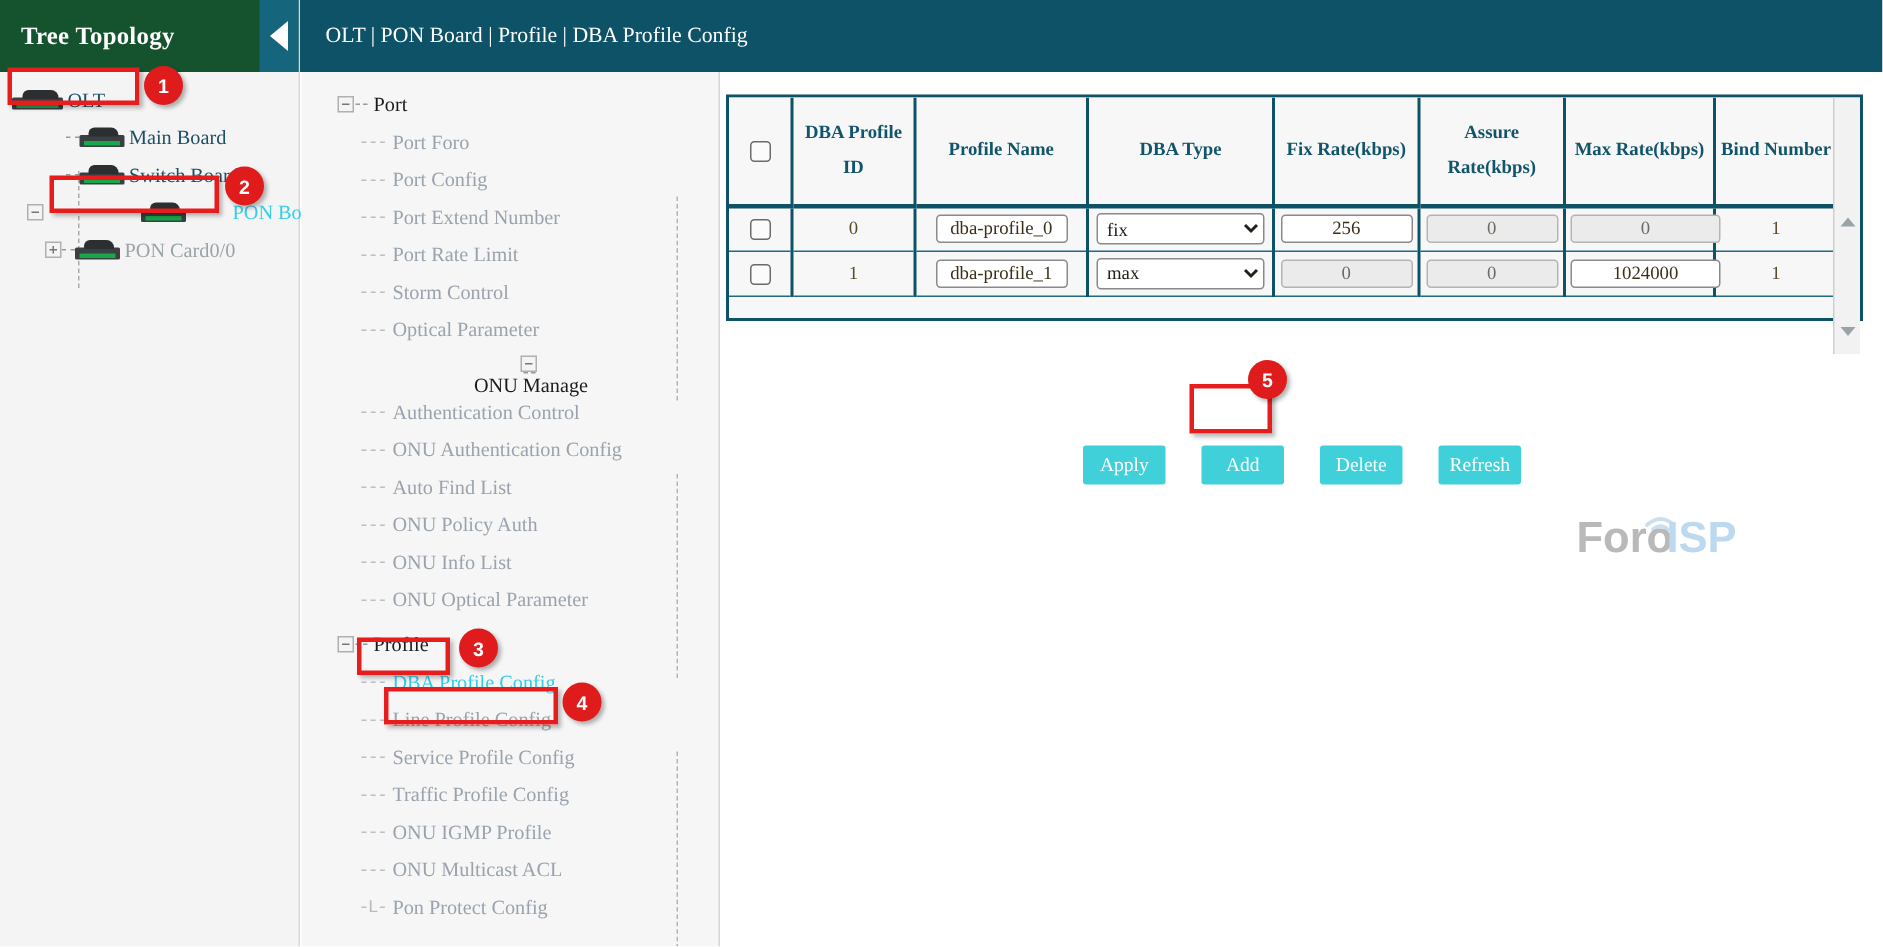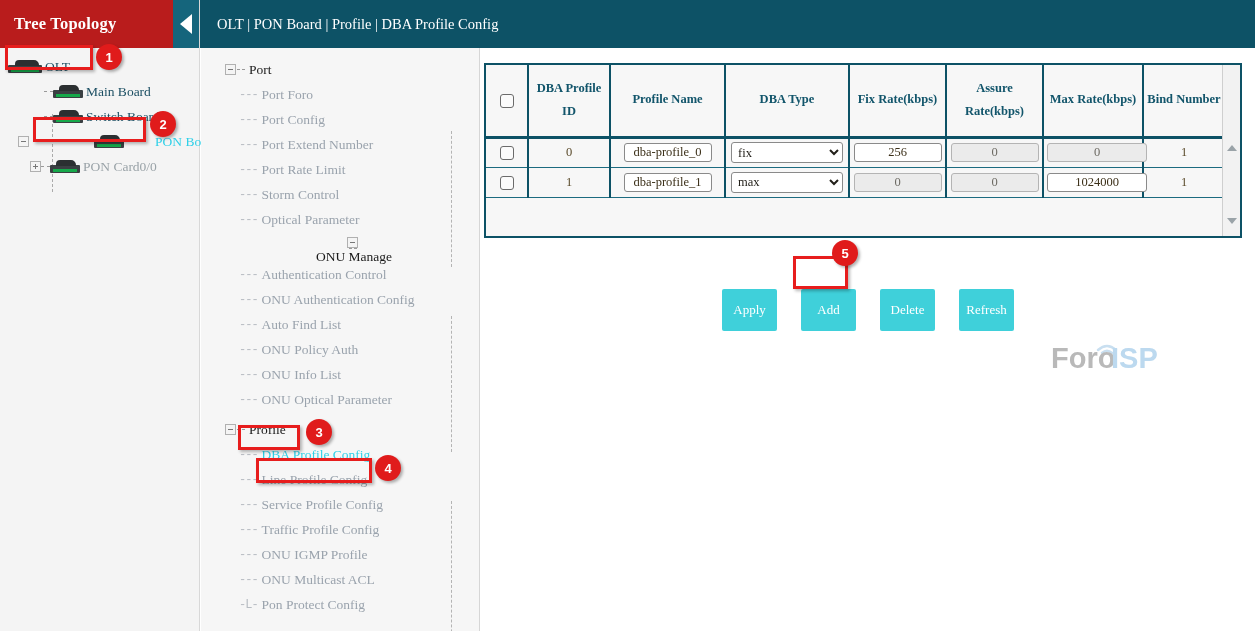--- a/index.html
+++ b/index.html
@@ -16,21 +16,21 @@
   
   #left-panel {
     position: absolute; left: 0; top: 0;
     width: 200px; height: 631px;
     background: #f4f4f4;
     border-right: 1px solid #d8d8d8;
   }
   #tree-header {
     position: relative;
     height: 48px;
-    background: #b91c1c;
+    background: #14532d;
     display: flex; align-items: center;
   }
   #tree-header .title {
     color: #ffffff;
     font-weight: bold;
     font-size: 16.5px;
     padding-left: 14px;
     letter-spacing: .2px;
   }
   #collapse-btn {
@@ -173,21 +173,21 @@
   #main {
     position: absolute; left: 481px; top: 48px;
     width: 774px; height: 583px;
     background: #ffffff;
   }
   #main-inner { position: relative; width: 774px; height: 583px; background:#fff; }
 
   
   #grid-wrap {
     position: absolute; left: 3px; top: 15px;
-    width: 758px; height: 175px;
+    width: 758px; height: 151px;
     border: 2px solid #0d5266;
     background: #f7f7f7;
     display: flex;
   }
   #grid-scrollarea { width: 738px; height: 171px; position: relative; overflow: hidden; }
   table.grid { border-collapse: collapse; width: 738px; table-layout: fixed; background:#f7f7f7; }
   table.grid th {
     border-right: 2px solid #0d5266;
     border-bottom: 3px solid #0d5266;
     color: #12556b;
@@ -272,21 +272,21 @@
   }
 
   
   #btnbar {
     position: absolute; left: 0; top: 232px;
     width: 774px; height: 60px;
     display: flex; align-items: center; justify-content: center;
     gap: 24px;
   }
   .btn {
-    width: 55px; height: 42px;
+    width: 55px; height: 26px;
     background: #3fd0da;
     color: #ffffff;
     font-size: 13px;
     border: none;
     border-radius: 2px;
     cursor: pointer;
     font-family: "Liberation Serif", serif;
     display: flex; align-items: center; justify-content: center;
   }
 

